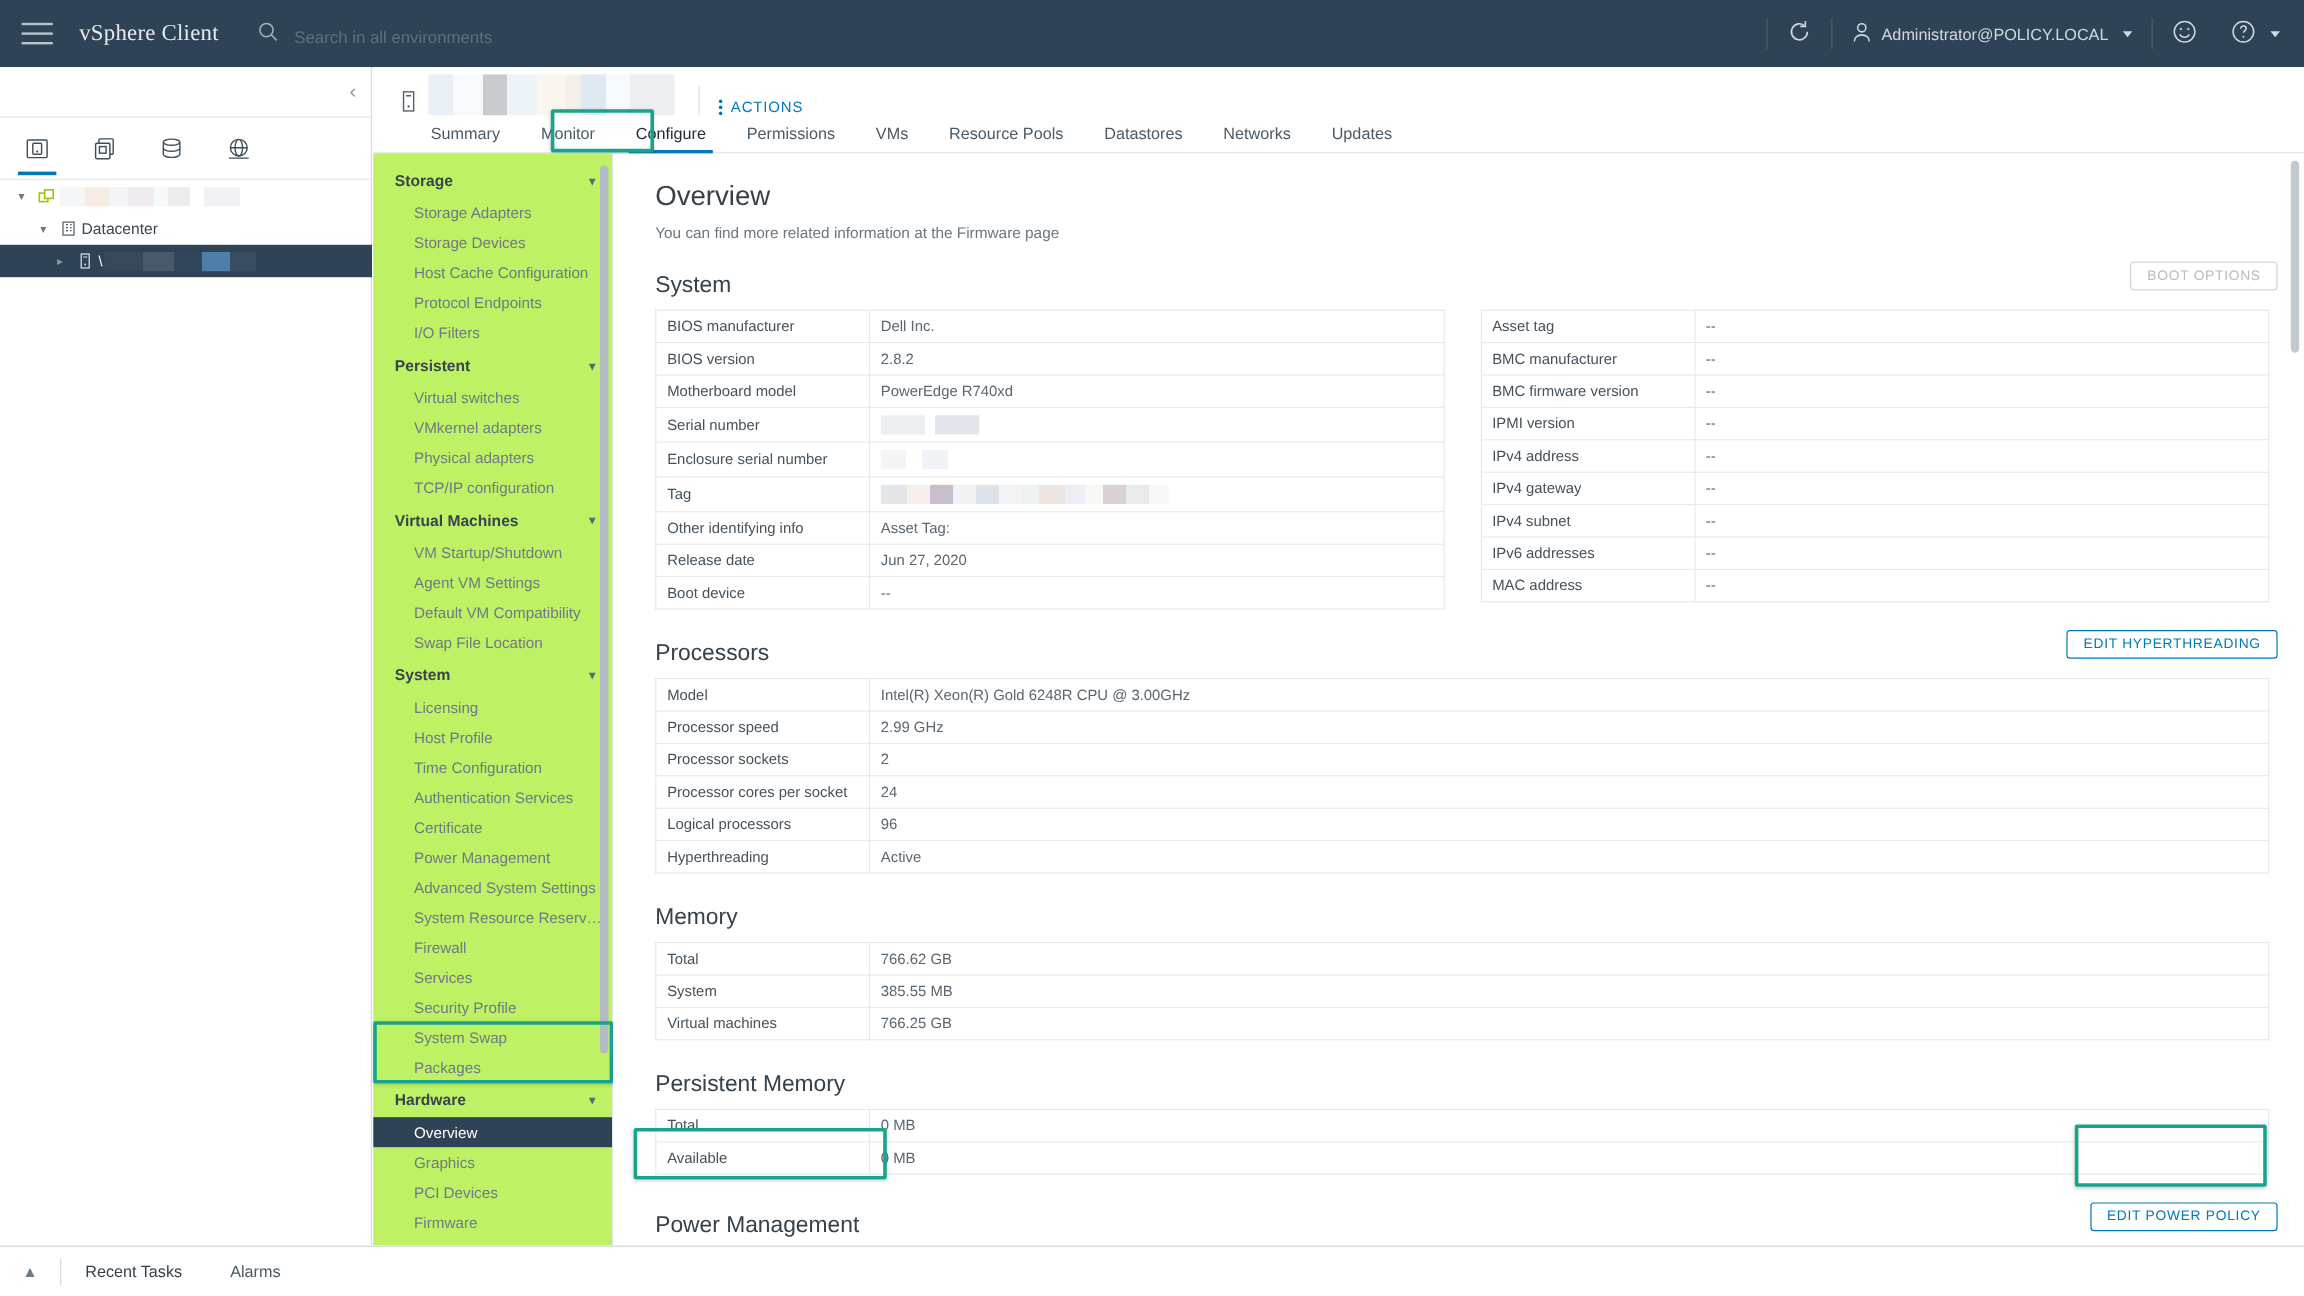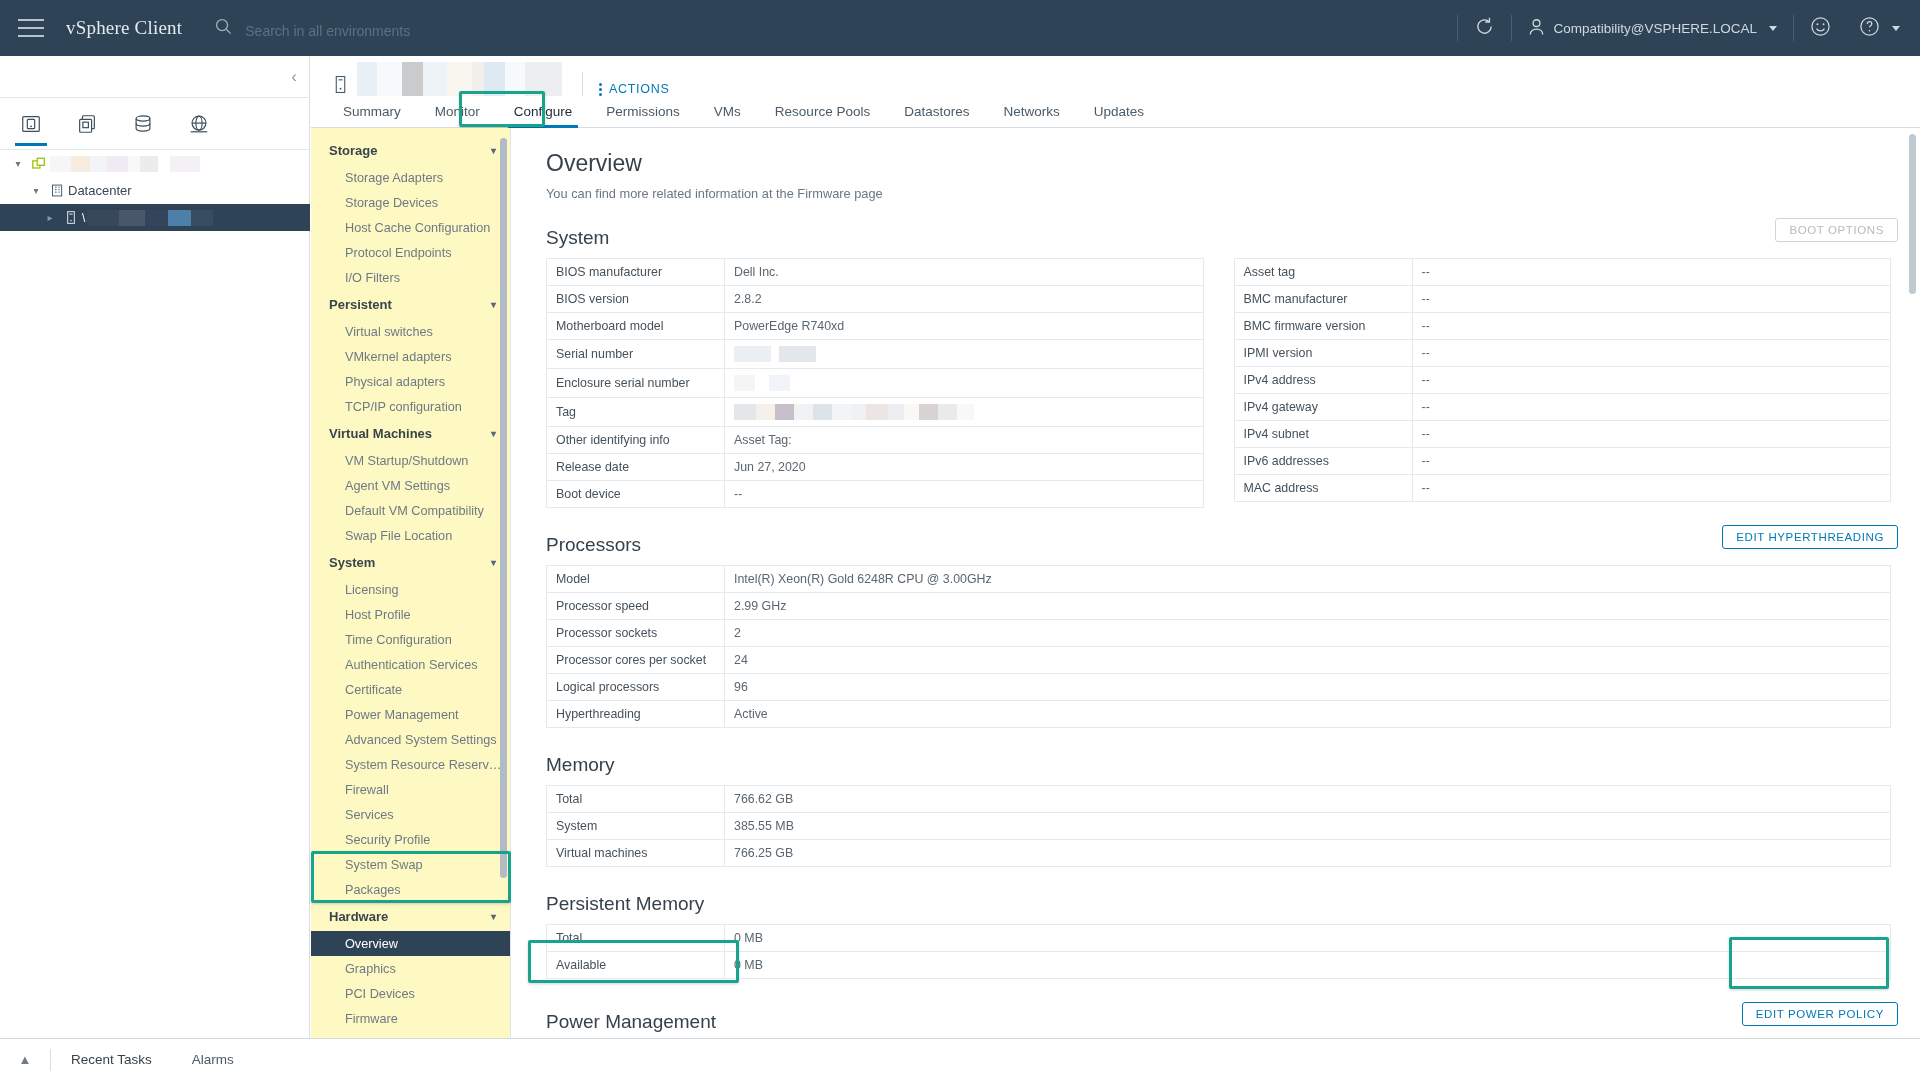--- a/index.html
+++ b/index.html
@@ -67,35 +67,35 @@
     background: #fff; border-bottom: 1px solid #d7dde2;
   }
   .obj-title-row { display: flex; align-items: flex-end; height: 40px; padding-left: 10px; }
   .obj-icon { width: 22px; height: 24px; margin: 0 6px 0 8px;
     display: flex; align-items: center; justify-content: center; }
   .actions-sep { width: 1px; height: 24px; background: #d5dbe0; margin: 0 16px 0 20px; }
   .actions-btn { color: #0079b8; font-size: 12.5px; letter-spacing: .7px;
     display: flex; align-items: center; gap: 7px; cursor: pointer; }
   .kebab { display: flex; flex-direction: column; gap: 2px; }
   .kebab i { width: 3px; height: 3px; background: #0079b8; border-radius: 50%; display:block;}
-  .tabs { display: flex; align-items: flex-end; height: 32px; padding-left: 16px; gap: 2px; }
+  .tabs { display: flex; align-items: flex-end; height: 32px; padding-left: 32px; gap: 2px; }
   .tab { padding: 0 16px; height: 32px; line-height: 32px; font-size: 13.5px;
     color: #4a5a66; cursor: pointer; position: relative; white-space: nowrap; }
   .tab.active { color: #1b2a36; }
   .tab.active::after { content:''; position:absolute; left:10px; right:10px; bottom:0;
     height: 3px; background: #0079b8; }
   .hl-box {
     position: absolute; border: 3px solid #18a48c; border-radius: 2px;
     pointer-events: none; box-shadow: 0 1px 3px rgba(0,0,0,.18);
   }
 
   
   .cfg {
     position: absolute; left: 311px; top: 128px; width: 200px; bottom: 42px;
-    background: #fef9c3; border-right: 1px solid #dfe4e8; overflow: hidden;
+    background: #bef264; border-right: 1px solid #dfe4e8; overflow: hidden;
   }
   .cfg-inner { padding: 8px 0 0 0; }
   .cfg-group {
     display: flex; align-items: center; justify-content: space-between;
     padding: 7px 14px 7px 18px; font-size: 13px; font-weight: bold;
     color: #39444d; cursor: pointer;
   }
   .cfg-item {
     padding: 5.5px 8px 5.5px 34px; font-size: 12.7px; color: #6d7a85; cursor: pointer;
     white-space: nowrap; overflow: hidden; text-overflow: ellipsis;
@@ -178,21 +178,21 @@
       </span>
     </div>
     <div class="hdr-divider"></div>
     <div class="hdr-btn">
       <span>
         <svg width="17" height="18" viewBox="0 0 18 19" fill="none" stroke="#cfd9e0" stroke-width="1.4">
           <circle cx="9" cy="5.4" r="3.6"></circle>
             <path d="M2.4 17.5c0-3.6 3-5.8 6.6-5.8s6.6 2.2 6.6 5.8"></path>
         </svg>
       </span>
-      <span>Compatibility@VSPHERE.LOCAL</span>
+      <span>Administrator@POLICY.LOCAL</span>
       <span class="chev-d"></span>
     </div>
     <div class="hdr-divider"></div>
     <div class="hdr-btn">
       <span>
         <svg width="21" height="21" viewBox="0 0 22 22" fill="none" stroke="#cfd9e0" stroke-width="1.3">
           <circle cx="11" cy="11" r="9"></circle>
             <circle cx="7.8" cy="8.6" r="1" fill="#cfd9e0" stroke="none"></circle>
           <circle cx="14.2" cy="8.6" r="1" fill="#cfd9e0" stroke="none"></circle>
           <path d="M6.8 13.2c1.1 1.7 2.6 2.5 4.2 2.5s3.1-.8 4.2-2.5"></path>

